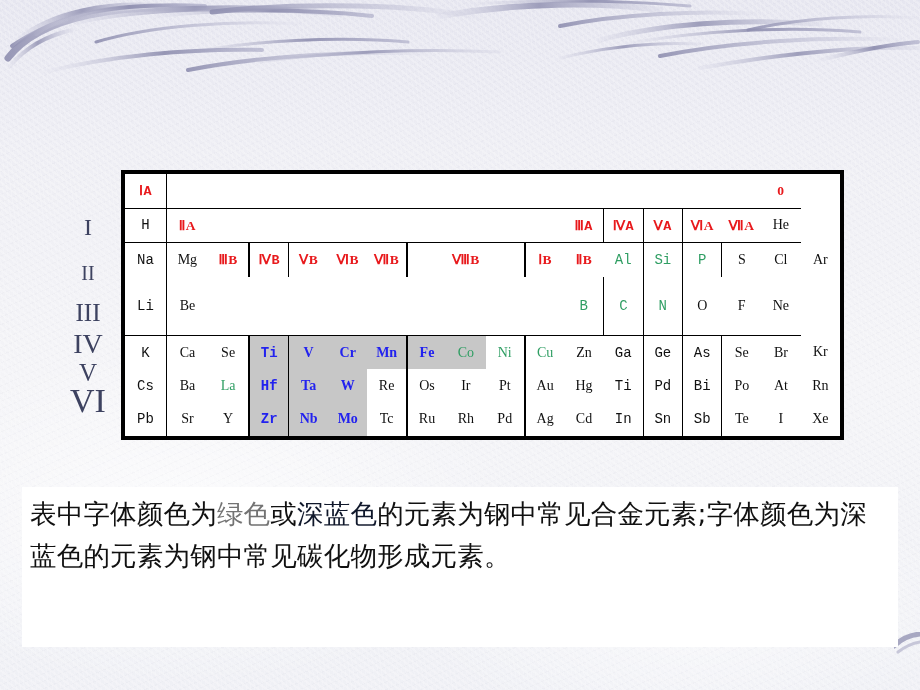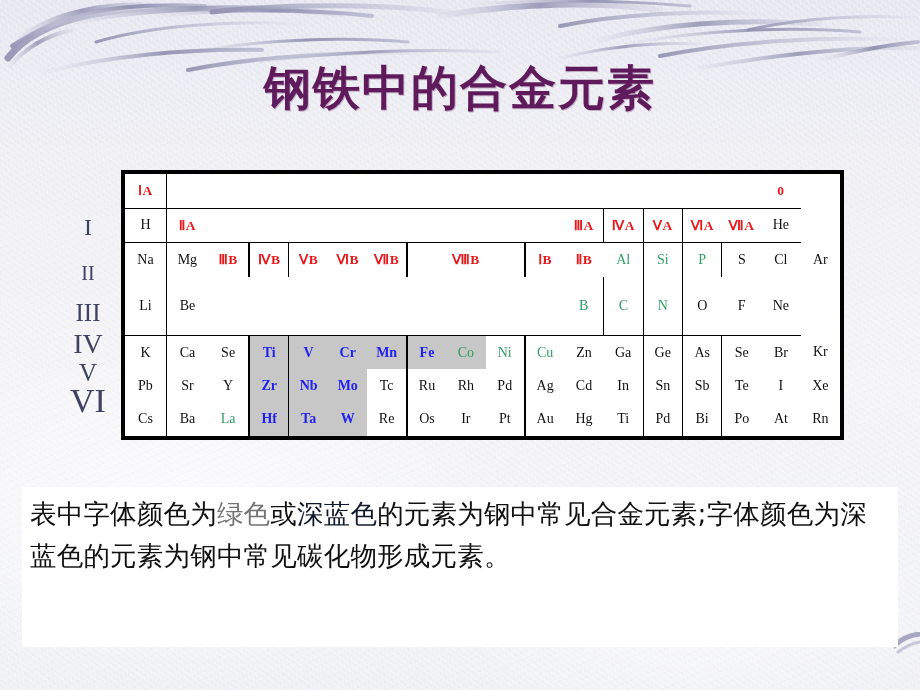--- a/index.html
+++ b/index.html
@@ -112,21 +112,21 @@
   }
   #ptable td {
     text-align: center;
     vertical-align: middle;
     padding: 0;
     height: 25px;
     border: 0;
     white-space: nowrap;
   }
   .bb  { border-bottom: 1.6px solid #000 !important; }
-  .br  { border-right: 1.6px solid #000 !important; }
+  .br  { border-right: 1.6px solid #000 !important; font-family: Liberation Mono, monospace; }
   .brb { border-right: 2.2px solid #000 !important; }
 
   .grp      { color: #e8191c; font-weight: bold; font-size: 13.5px; letter-spacing: .5px; }
   .el-black { color: #101010; }
   .el-green { color: #2f9e63; }
   .el-blue  { color: #2222ef; font-weight: bold; }
   .shade    { background: #c7c7c7; }
   .empty    { background: #ffffff; }
 
   
@@ -197,21 +197,20 @@
         <path d="M748,30 C800,18 868,14 918,18" stroke="url(#gB)" stroke-width="3"></path>
         <path d="M560,58 C610,46 660,42 700,44" stroke="url(#gA)" stroke-width="3"></path>
         <path d="M185,54 C250,40 340,36 408,42" stroke="url(#gC)" stroke-width="3"></path>
         <path d="M188,70 C260,56 360,50 430,54" stroke="url(#gB)" stroke-width="4"></path>
         <path d="M258,62 C330,52 420,48 500,52" stroke="url(#gA)" stroke-width="3"></path>
         <path d="M44,72 C110,56 190,48 262,50" stroke="url(#gC)" stroke-width="4"></path>
       </g>
     </svg>
   </div>
 
-  <div id="title">钢铁中的合金元素</div>
 
   <div id="period-labels">
     <div class="period-label" style="font-size:24px; height:44px; line-height:44px;">I</div>
     <div class="period-label" style="font-size:20px; height:48px; line-height:48px;">II</div>
     <div class="period-label" style="font-size:25px; height:32px; line-height:32px;">III</div>
     <div class="period-label" style="font-size:28px; height:30px; line-height:30px;text-align:center;">IV</div>
     <div class="period-label" style="font-size:25px; height:28px; line-height:28px;">V</div>
     <div class="period-label" style="font-size:34px; height:28px; line-height:28px;">VI</div>
   </div>
 
@@ -308,60 +307,60 @@
           <td class="el-black">Zn</td>
           <td class="el-black br">Ga</td>
           <td class="el-black br">Ge</td>
           <td class="el-black br">As</td>
           <td class="el-black">Se</td>
           <td class="el-black">Br</td>
           <td class="el-black">Kr</td>
         </tr>
 
         <tr>
+          <td class="el-black br">Cs</td>
+          <td class="el-black">Ba</td>
+          <td class="el-green brb">La</td>
+          <td class="el-blue shade br">Hf</td>
+          <td class="el-blue shade">Ta</td>
+          <td class="el-blue shade">W</td>
+          <td class="el-black empty brb">Re</td>
+          <td class="el-black">Os</td>
+          <td class="el-black">Ir</td>
+          <td class="el-black brb">Pt</td>
+          <td class="el-black">Au</td>
+          <td class="el-black">Hg</td>
+          <td class="el-black br">Ti</td>
+          <td class="el-black br">Pd</td>
+          <td class="el-black br">Bi</td>
+          <td class="el-black">Po</td>
+          <td class="el-black">At</td>
+          <td class="el-black">Rn</td>
+        </tr>
+
+        <tr>
           <td class="el-black br">Pb</td>
           <td class="el-black">Sr</td>
           <td class="el-black brb">Y</td>
           <td class="el-blue shade br">Zr</td>
           <td class="el-blue shade">Nb</td>
           <td class="el-blue shade">Mo</td>
           <td class="el-black empty brb">Tc</td>
           <td class="el-black">Ru</td>
           <td class="el-black">Rh</td>
           <td class="el-black brb">Pd</td>
           <td class="el-black">Ag</td>
           <td class="el-black">Cd</td>
           <td class="el-black br">In</td>
           <td class="el-black br">Sn</td>
           <td class="el-black br">Sb</td>
           <td class="el-black">Te</td>
           <td class="el-black">I</td>
           <td class="el-black">Xe</td>
         </tr>
-
-        <tr>
-          <td class="el-black br">Cs</td>
-          <td class="el-black">Ba</td>
-          <td class="el-green brb">La</td>
-          <td class="el-blue shade br">Hf</td>
-          <td class="el-blue shade">Ta</td>
-          <td class="el-blue shade">W</td>
-          <td class="el-black empty brb">Re</td>
-          <td class="el-black">Os</td>
-          <td class="el-black">Ir</td>
-          <td class="el-black brb">Pt</td>
-          <td class="el-black">Au</td>
-          <td class="el-black">Hg</td>
-          <td class="el-black br">Ti</td>
-          <td class="el-black br">Pd</td>
-          <td class="el-black br">Bi</td>
-          <td class="el-black">Po</td>
-          <td class="el-black">At</td>
-          <td class="el-black">Rn</td>
-        </tr>
       </tbody>
     </table>
   </div>
 
   <div id="caption">
     <p><span>表中字体颜色为</span><span class="c-green">绿色</span><span>或</span><span class="c-blue">深蓝色</span><span>的元素为钢中常见合金元素;字体颜色为深蓝色的元素为钢中常见碳化物形成元素。</span></p>
   </div>
 
   <div id="deco-corner">
     <svg width="26" height="22" viewBox="0 0 26 22" xmlns="http://www.w3.org/2000/svg">

